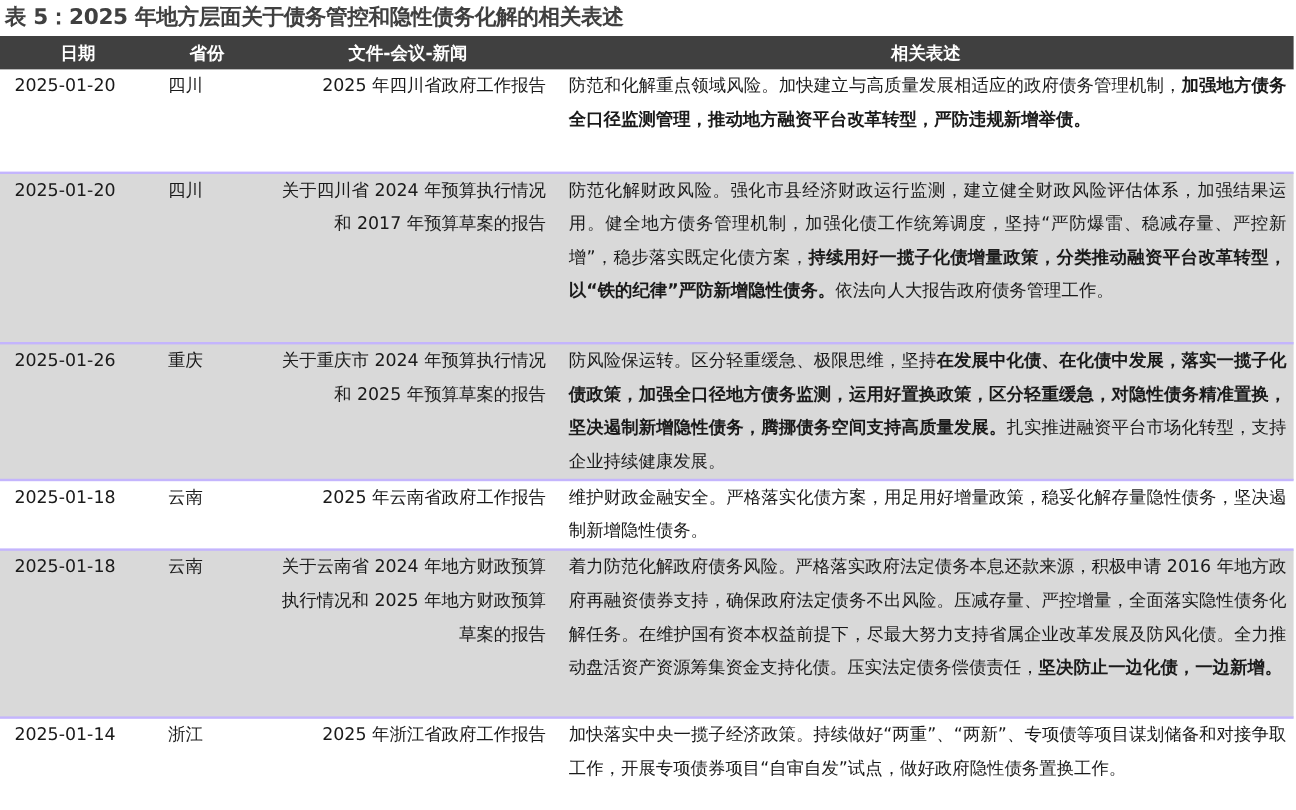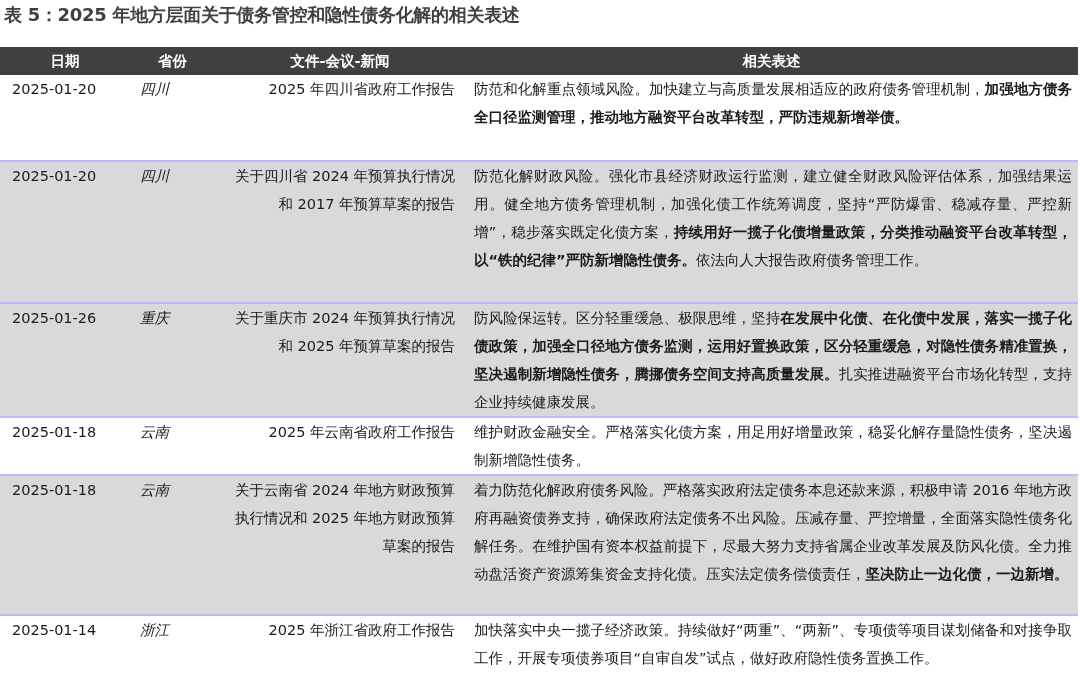--- a/index.html
+++ b/index.html
@@ -2,21 +2,21 @@
 <html><head>
 <meta charset="utf-8">
 <style>
   html, body { margin: 0; padding: 0; background: #ffffff; }
   body {
     width: 1080px; height: 675px; overflow: hidden;
     font-family: "DejaVu Sans", "Liberation Sans", sans-serif;
     color: #1a1a1a;
   }
   .title {
-    height: 47px; line-height: 30px;
+    height: 30px; line-height: 30px;
     padding-left: 4px;
     font-size: 18px; font-weight: bold; color: #404040;
     white-space: nowrap; letter-spacing: -0.3px;
   }
   table.t {
     width: 1078px; border-collapse: collapse; table-layout: fixed;
     margin-left: 0;
   }
   table.t col.c-date { width: 130px; }
   table.t col.c-prov { width: 85px; }
@@ -29,21 +29,21 @@
   }
   tbody td {
     font-size: 14.5px; line-height: 28px;
     vertical-align: top; padding: 0;
     word-break: break-all;
   }
   tbody tr.odd td { background: #ffffff; }
   tbody tr.even td { background: #D9D9D9; }
   tbody tr { border-bottom: 2px solid #c4b5fd; }
   td.date { padding-left: 12px; }
-  td.prov { padding-left: 10px; font-style: italic; }
+  td.prov { padding-left: 10px; }
   td.doc { padding-left: 13px; padding-right: 10px; text-align: right; }
   td.stmt { padding-left: 9px; padding-right: 6px; text-align: justify; }
   .b { font-weight: bold; }
 </style>
 </head>
 <body>
 
 <div class="title">表 5：2025 年地方层面关于债务管控和隐性债务化解的相关表述</div>
 
 <table class="t">

